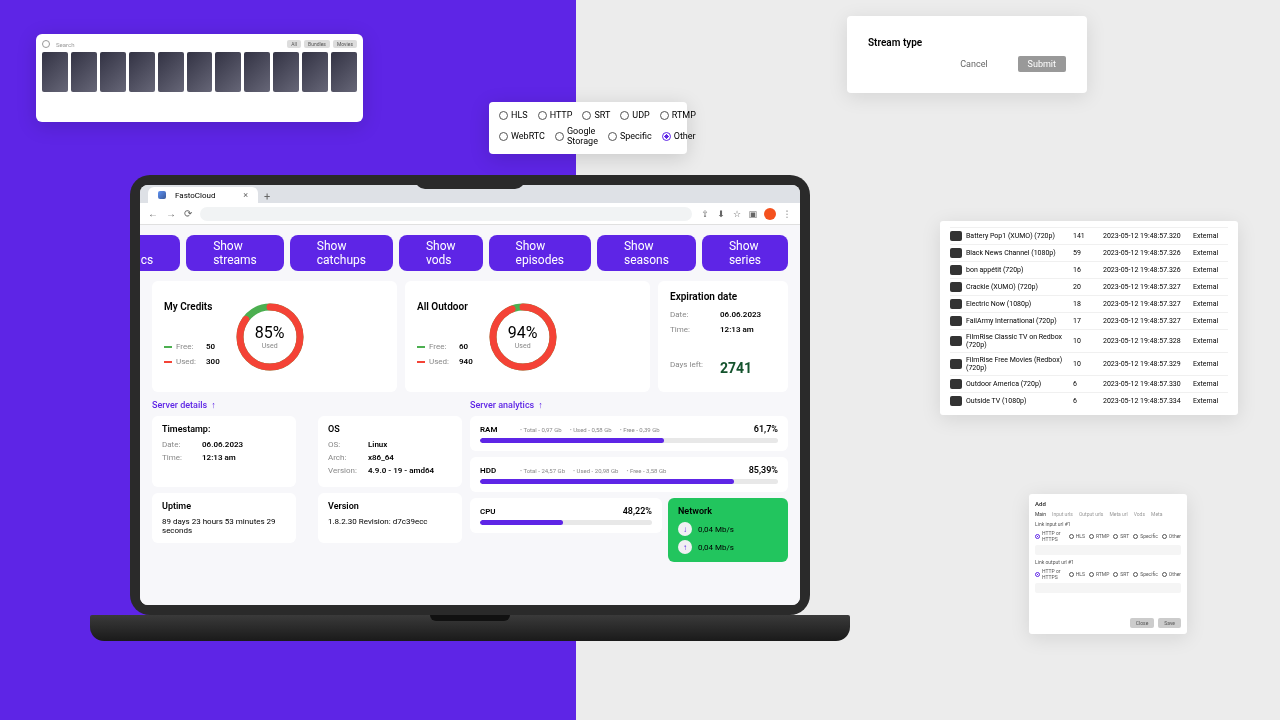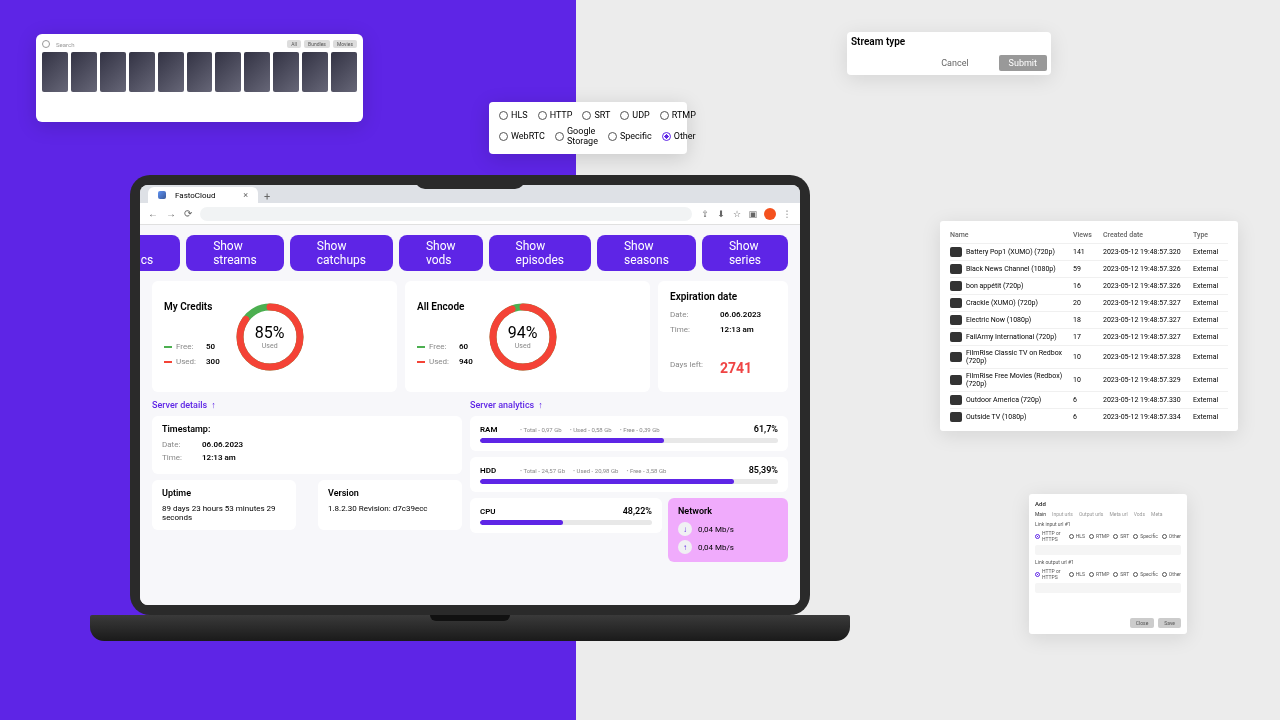--- a/index.html
+++ b/index.html
@@ -11,21 +11,21 @@
 .thumb-tags{display:flex;gap:3px;margin-left:auto}
 .thumb-tag{background:#ddd;font-size:5px;padding:1px 4px;border-radius:2px;color:#555}
 .thumb-row{display:flex;gap:3px}
 .thumb-movie{width:28px;height:40px;background:linear-gradient(135deg,#334 0%,#667 100%);border-radius:2px}
 .protocol-card{position:absolute;top:102px;left:489px;width:198px;background:#fff;border-radius:4px;box-shadow:0 4px 20px rgba(0,0,0,0.15);padding:8px 10px;font-size:9px}
 .protocol-row{display:flex;gap:10px;margin-bottom:6px}
 .protocol-row:last-child{margin-bottom:0}
 .protocol-opt{display:flex;align-items:center;gap:3px}
 .radio{width:9px;height:9px;border:1px solid #555;border-radius:50%;display:inline-block;flex-shrink:0}
 .radio.on{border-color:#5e25e6;background:radial-gradient(circle,#5e25e6 0 40%,transparent 45%)}
-.stream-card{position:absolute;top:32px;left:847px;width:204px;background:#fff;border-radius:4px;box-shadow:0 4px 20px rgba(0,0,0,0.1);padding:4px;font-size:10px}
+.stream-card{position:absolute;top:16px;left:847px;width:240px;background:#fff;border-radius:4px;box-shadow:0 4px 20px rgba(0,0,0,0.1);padding:21px;font-size:10px}
 .stream-title{font-weight:600;margin-bottom:8px}
 .stream-opt{display:flex;align-items:center;gap:8px;margin-bottom:8px}
 .stream-actions{display:flex;justify-content:flex-end;gap:24px;margin-top:4px}
 .stream-cancel{font-size:9px;color:#666;padding:3px 6px}
 .stream-submit{font-size:9px;background:#999;color:#fff;padding:3px 10px;border-radius:2px}
 .table-card{position:absolute;top:221px;left:940px;width:298px;background:#fff;border-radius:3px;box-shadow:0 4px 20px rgba(0,0,0,0.1);padding:6px 10px;font-size:7px}
 .table-head{display:flex;color:#666;padding:4px 0;font-weight:500}
 .table-row{display:flex;align-items:center;padding:3px 0;border-top:1px solid #f0f0f0}
 .col-name{flex:1;display:flex;align-items:center;gap:4px}
 .col-views{width:30px}
@@ -75,41 +75,41 @@
 .stat-val{font-weight:600}
 .donut{width:72px;height:72px;position:relative}
 .donut svg{transform:rotate(-90deg)}
 .donut-text{position:absolute;inset:0;display:flex;flex-direction:column;align-items:center;justify-content:center}
 .donut-pct{font-size:16px;font-weight:400}
 .donut-lbl{font-size:7px;color:#888}
 .exp{width:130px}
 .exp-row{display:flex;font-size:8px;margin-bottom:6px}
 .exp-label{color:#888;width:50px}
 .exp-val{font-weight:600}
-.exp-days{color:#ef4444;font-size:14px;font-weight:700}
+.exp-days{color:#14532d;font-size:14px;font-weight:700}
 .section-head{color:#5e25e6;font-size:9px;font-weight:500;display:flex;align-items:center;gap:4px;margin-bottom:6px}
 .row2{display:flex;gap:8px}
 .left-col{width:310px}
 .right-col{flex:1}
 .server-grid{display:flex;gap:22px;margin-bottom:6px}
 .small-card{background:#fff;border-radius:6px;padding:8px 10px;flex:1;font-size:8px}
 .sc-title{font-weight:600;margin-bottom:6px;font-size:9px}
 .sc-row{display:flex;margin-bottom:4px}
 .sc-label{color:#888;width:40px}
 .sc-val{font-weight:600}
 .bar-card{background:#fff;border-radius:6px;padding:8px 10px;margin-bottom:6px}
 .bar-head{display:flex;align-items:center;font-size:8px;margin-bottom:4px}
 .bar-title{font-weight:600;width:40px}
 .bar-meta{display:flex;gap:8px;color:#888;font-size:6px;flex:1}
 .bar-meta span::before{content:"• ";color:#aaa}
 .bar-pct{font-weight:600;font-size:9px}
 .bar-track{height:5px;background:#e8e8e8;border-radius:3px;overflow:hidden}
 .bar-fill{height:100%;background:#5e25e6;border-radius:3px}
 .bottom-row{display:flex;gap:6px}
-.net-card{background:#f0abfc;border-radius:6px;padding:8px 10px;width:120px;font-size:8px}
+.net-card{background:#22c55e;border-radius:6px;padding:8px 10px;width:120px;font-size:8px}
 .net-row{display:flex;align-items:center;gap:6px;margin-top:4px}
 .net-arrow{width:14px;height:14px;background:#f0f0f3;border-radius:50%;display:flex;align-items:center;justify-content:center;font-size:8px;color:#5e25e6}
 </style>
 </head>
 <body>
 
 <div class="thumb-card">
   <div class="thumb-search">
     <span class="thumb-search-icon"></span>
     <span class="thumb-search-text">Search</span>
@@ -179,26 +179,20 @@
 
 <div class="stream-card">
   <div class="stream-title">Stream type</div>
   <div class="stream-actions">
     <span class="stream-cancel">Cancel</span>
     <span class="stream-submit">Submit</span>
   </div>
 </div>
 
 <div class="table-card">
-  <div class="table-head">
-    <div class="col-name">Name</div>
-    <div class="col-views">Views</div>
-    <div class="col-date">Created date</div>
-    <div class="col-type">Type</div>
-  </div>
   <div id="table-body">
       <div class="table-row">
         <div class="col-name">
           <span class="tbl-icon"></span>
           <span>Battery Pop1 (XUMO) (720p)</span>
         </div>
         <div class="col-views">141</div>
         <div class="col-date">2023-05-12 19:48:57.320</div>
         <div class="col-type">External</div>
       </div>
@@ -417,21 +411,21 @@
                   <circle cx="36" cy="36" r="30" fill="none" stroke="#f44336" stroke-width="7" stroke-dasharray="160 188" stroke-linecap="round"></circle>
                 </svg>
               <div class="donut-text">
                   <span class="donut-pct">85%</span>
                   <span class="donut-lbl">Used</span>
                 </div>
             </div>
           </div>
           <div class="card credits">
             <div>
-              <div class="card-title">All Encode</div>
+              <div class="card-title">All Outdoor</div>
               <div class="credits-stats" style="margin-top:30px">
                 <div class="stat">
                     <span class="dash green"></span>
                     <span class="stat-label">Free:</span>
                     <span class="stat-val">60</span>
                   </div>
                 <div class="stat">
                     <span class="dash red"></span>
                     <span class="stat-label">Used:</span>
                     <span class="stat-val">940</span>
@@ -474,20 +468,35 @@
             <div class="server-grid">
               <div class="small-card">
                 <div class="sc-title">Timestamp:</div>
                 <div class="sc-row">
                     <span class="sc-label">Date:</span>
                     <span class="sc-val">06.06.2023</span>
                   </div>
                 <div class="sc-row">
                     <span class="sc-label">Time:</span>
                     <span class="sc-val">12:13 am</span>
+                  </div>
+              </div>
+              <div class="small-card">
+                <div class="sc-title">OS</div>
+                <div class="sc-row">
+                    <span class="sc-label">OS:</span>
+                    <span class="sc-val">Linux</span>
+                  </div>
+                <div class="sc-row">
+                    <span class="sc-label">Arch:</span>
+                    <span class="sc-val">x86_64</span>
+                  </div>
+                <div class="sc-row">
+                    <span class="sc-label">Version:</span>
+                    <span class="sc-val">4.9.0 - 19 - amd64</span>
                   </div>
               </div>
             </div>
             <div class="server-grid">
               <div class="small-card">
                 <div class="sc-title">Uptime</div>
                 <div>89 days 23 hours 53 minutes 29 seconds</div>
               </div>
               <div class="small-card">
                 <div class="sc-title">Version</div>

